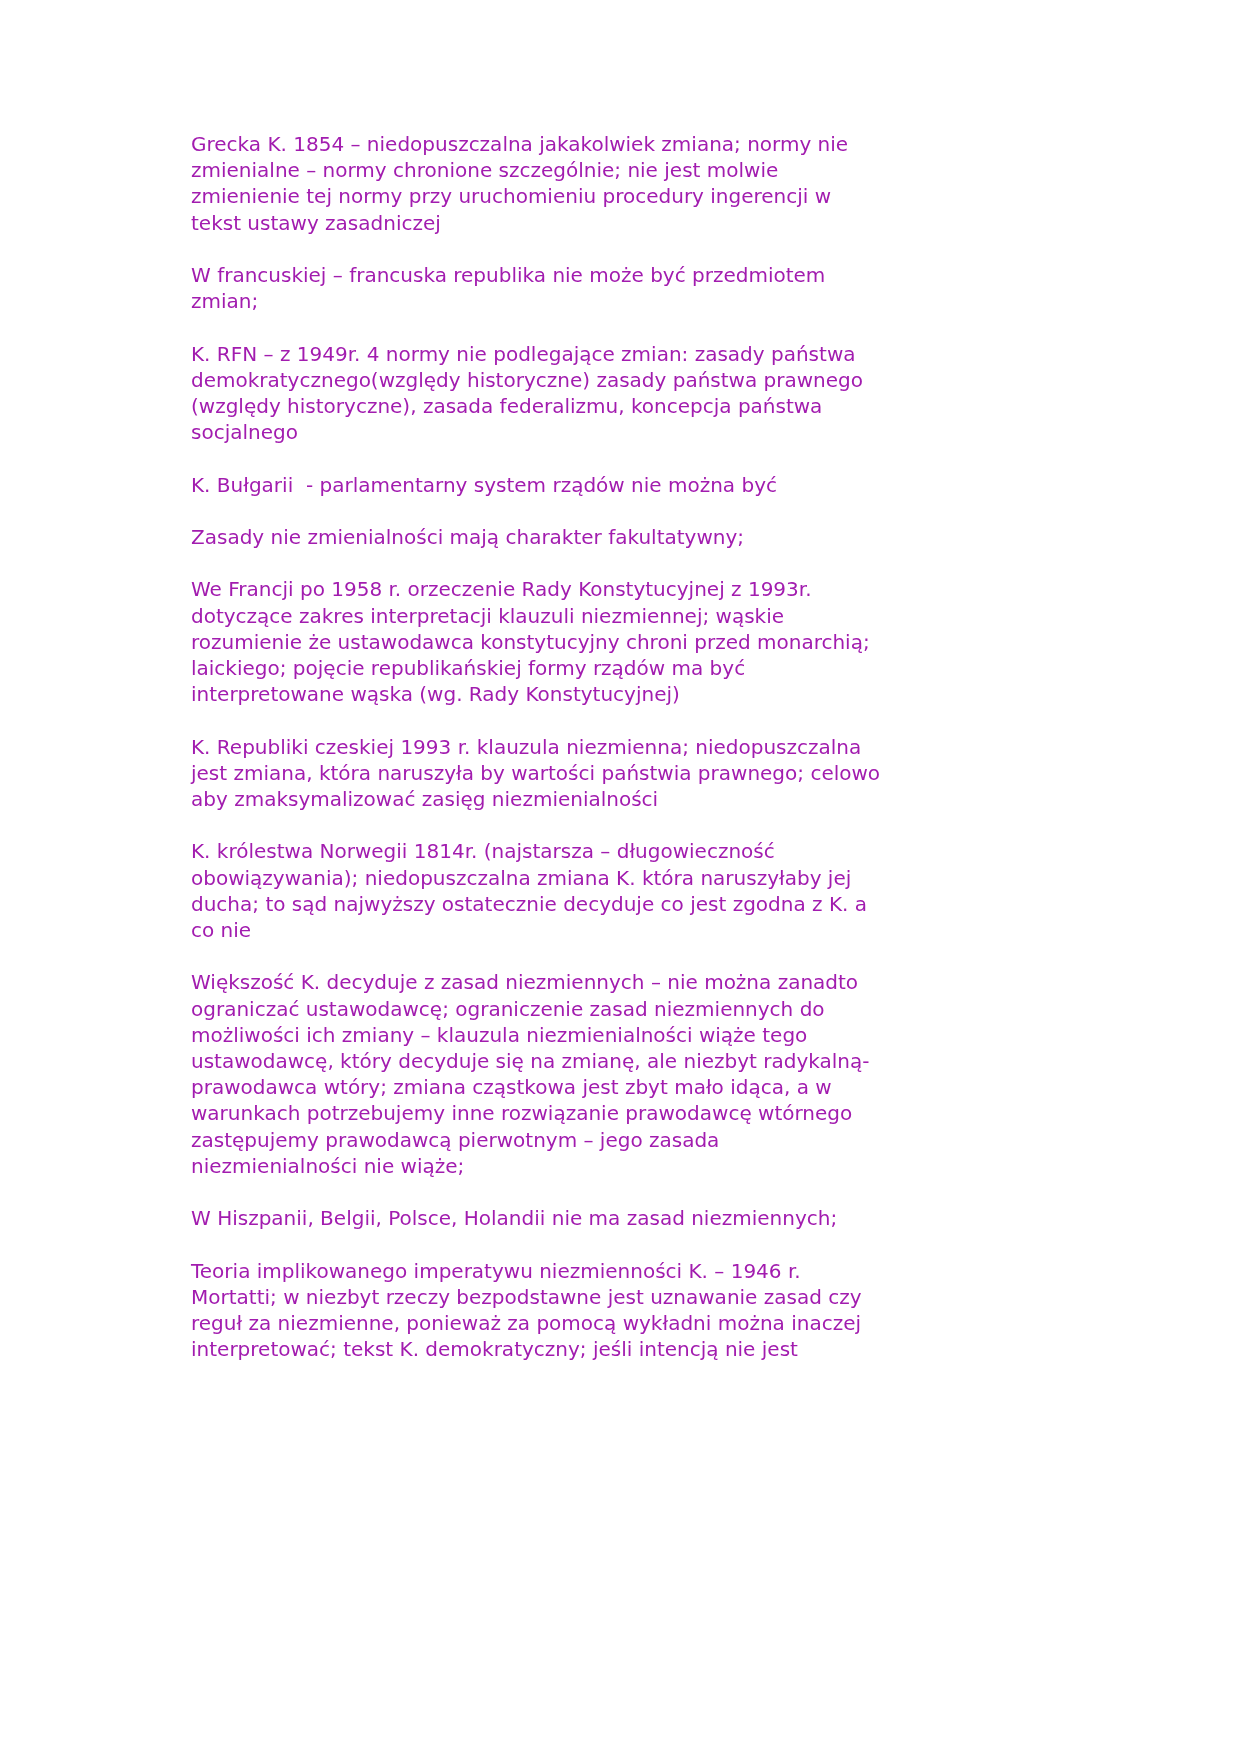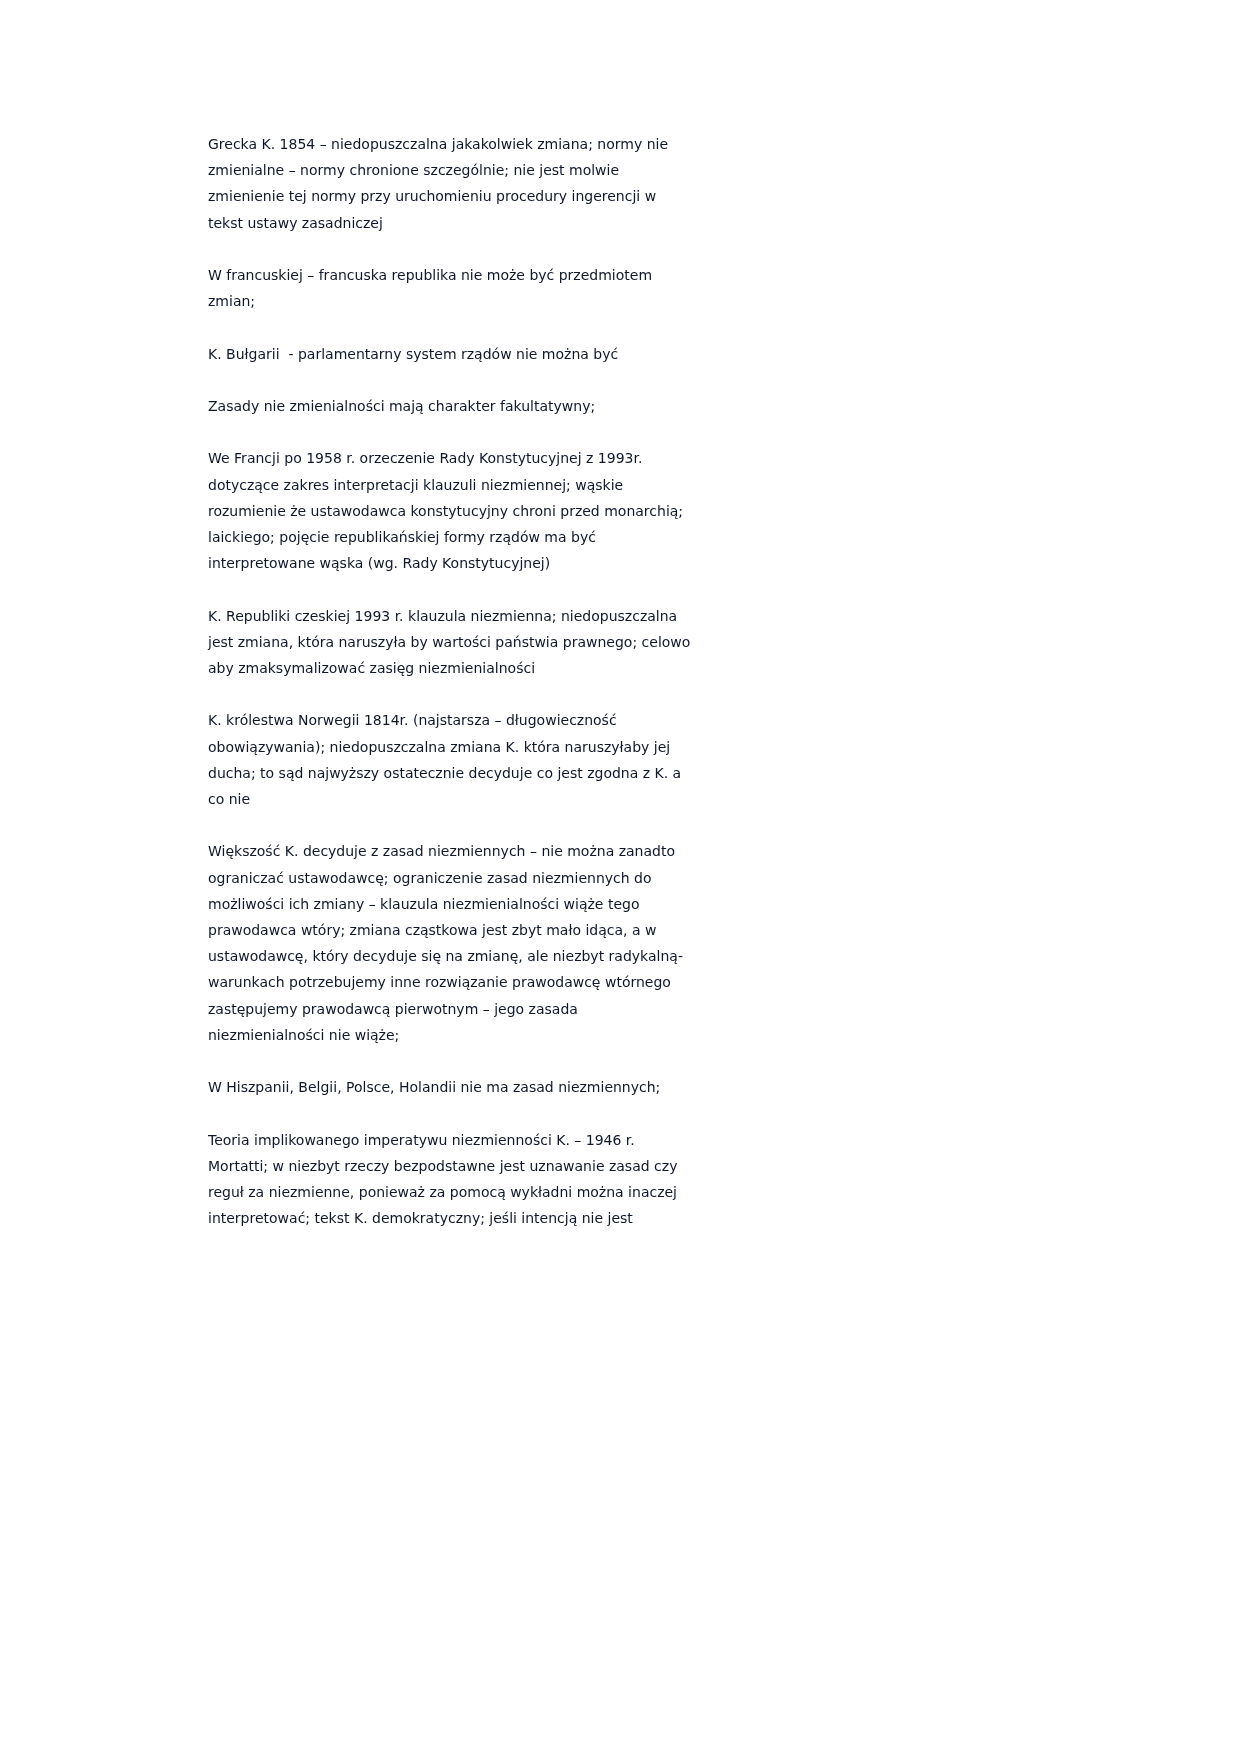--- a/index.html
+++ b/index.html
@@ -8,27 +8,27 @@
       background: #ffffff;
     }
     body {
       width: 1240px;
       height: 1754px;
       position: relative;
       overflow: hidden;
     }
     .page {
       position: absolute;
-      left: 208px;
+      left: 191px;
       top: 131px;
       width: 900px;
       font-family: "DejaVu Sans", sans-serif;
-      font-size: 14px;
+      font-size: 20px;
       line-height: 26.2px;
-      color: #0f172a;
+      color: #a21caf;
       letter-spacing: 0px;
     }
     .para {
       margin: 0 0 26.2px 0;
       white-space: normal;
     }
     .line {
       display: block;
       white-space: pre;
     }
@@ -43,20 +43,26 @@
     <span class="line">zmienialne – normy chronione szczególnie; nie jest molwie</span>
     <span class="line">zmienienie tej normy przy uruchomieniu procedury ingerencji w</span>
     <span class="line">tekst ustawy zasadniczej</span>
   </p>
 
   <p class="para">
     <span class="line">W francuskiej – francuska republika nie może być przedmiotem</span>
     <span class="line">zmian;</span>
   </p>
 
+  <p class="para">
+    <span class="line">K. RFN – z 1949r. 4 normy nie podlegające zmian: zasady państwa</span>
+    <span class="line">demokratycznego(względy historyczne) zasady państwa prawnego</span>
+    <span class="line">(względy historyczne), zasada federalizmu, koncepcja państwa</span>
+    <span class="line">socjalnego</span>
+  </p>
 
   <p class="para">
     <span class="line">K. Bułgarii  - parlamentarny system rządów nie można być</span>
   </p>
 
   <p class="para">
     <span class="line">Zasady nie zmienialności mają charakter fakultatywny;</span>
   </p>
 
   <p class="para">
@@ -77,22 +83,22 @@
     <span class="line">K. królestwa Norwegii 1814r. (najstarsza – długowieczność</span>
     <span class="line">obowiązywania); niedopuszczalna zmiana K. która naruszyłaby jej</span>
     <span class="line">ducha; to sąd najwyższy ostatecznie decyduje co jest zgodna z K. a</span>
     <span class="line">co nie</span>
   </p>
 
   <p class="para">
     <span class="line">Większość K. decyduje z zasad niezmiennych – nie można zanadto</span>
     <span class="line">ograniczać ustawodawcę; ograniczenie zasad niezmiennych do</span>
     <span class="line">możliwości ich zmiany – klauzula niezmienialności wiąże tego</span>
+    <span class="line">ustawodawcę, który decyduje się na zmianę, ale niezbyt radykalną-</span>
     <span class="line">prawodawca wtóry; zmiana cząstkowa jest zbyt mało idąca, a w</span>
-    <span class="line">ustawodawcę, który decyduje się na zmianę, ale niezbyt radykalną-</span>
     <span class="line">warunkach potrzebujemy inne rozwiązanie prawodawcę wtórnego</span>
     <span class="line">zastępujemy prawodawcą pierwotnym – jego zasada</span>
     <span class="line">niezmienialności nie wiąże;</span>
   </p>
 
   <p class="para">
     <span class="line">W Hiszpanii, Belgii, Polsce, Holandii nie ma zasad niezmiennych;</span>
   </p>
 
   <p class="para">

